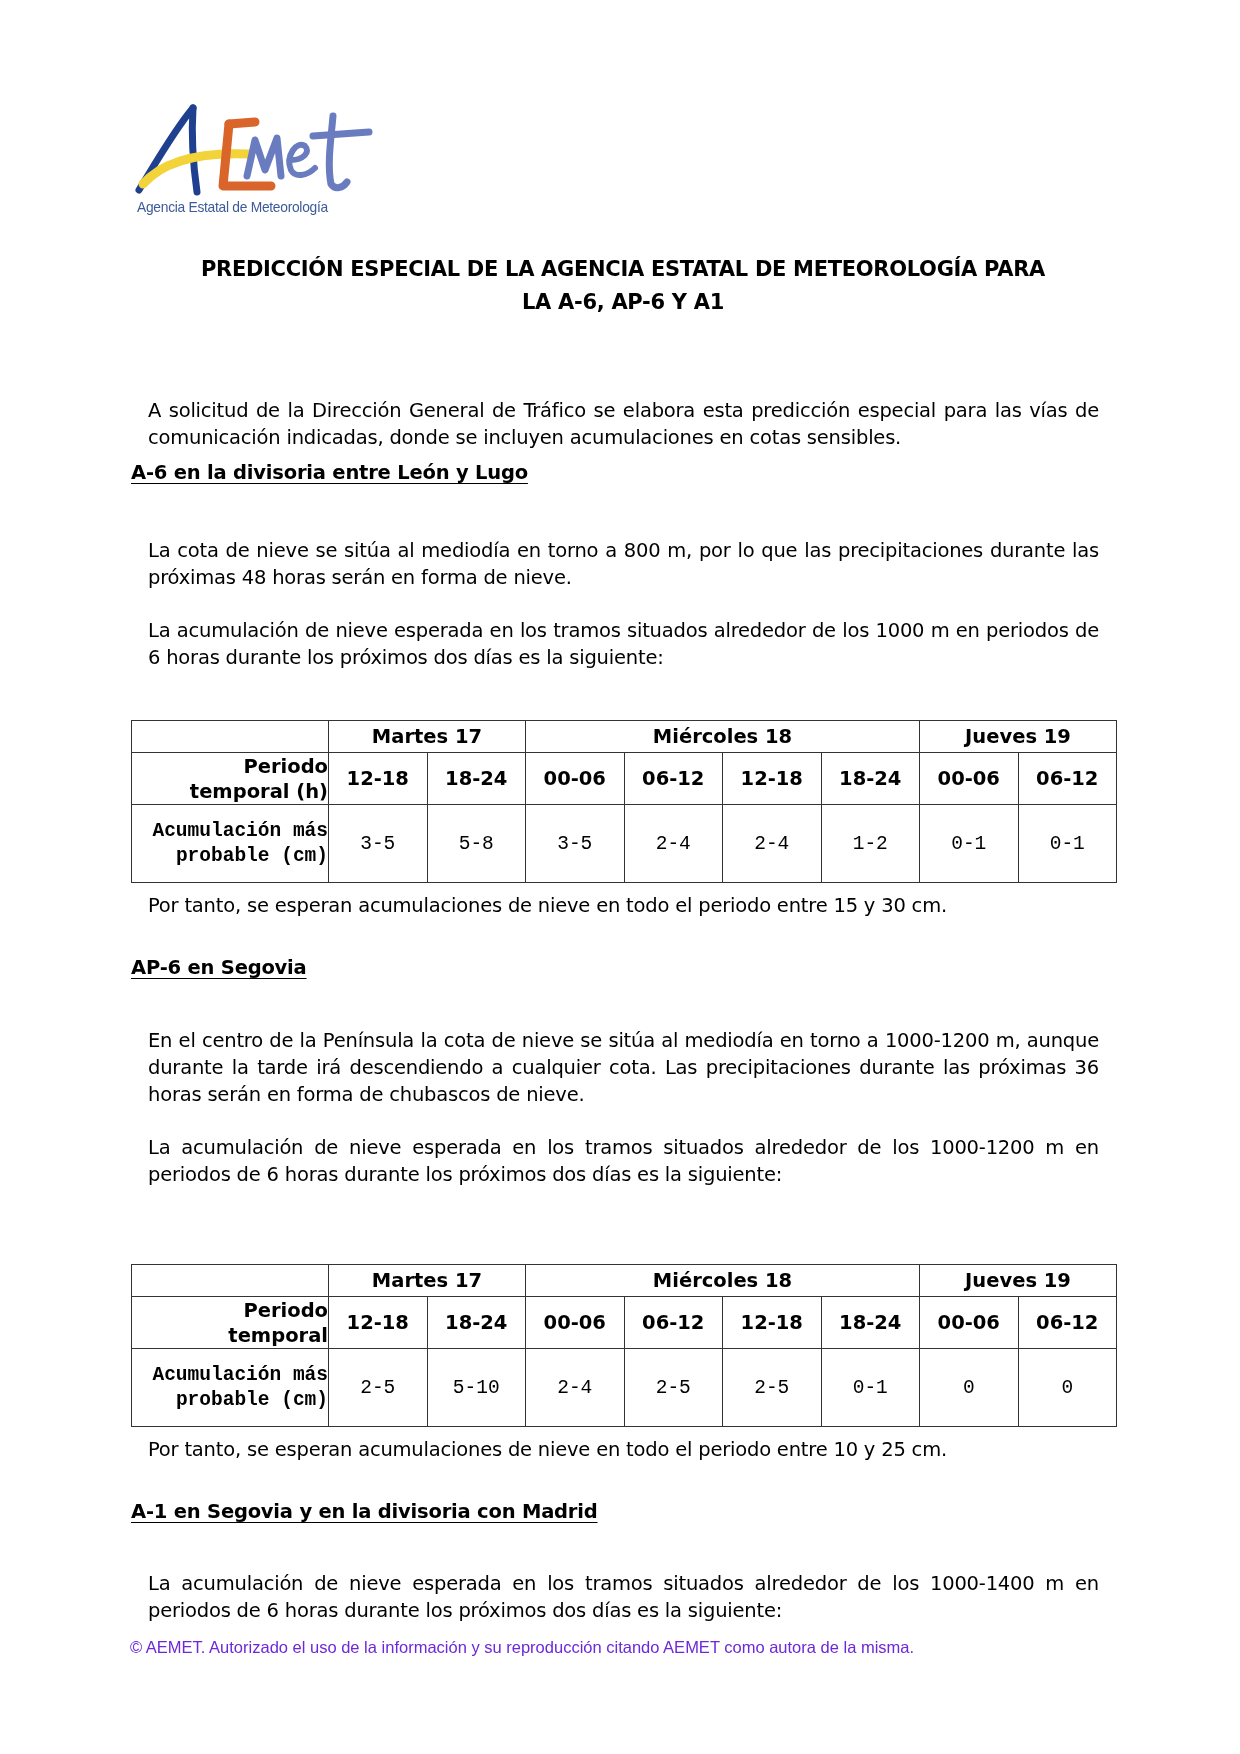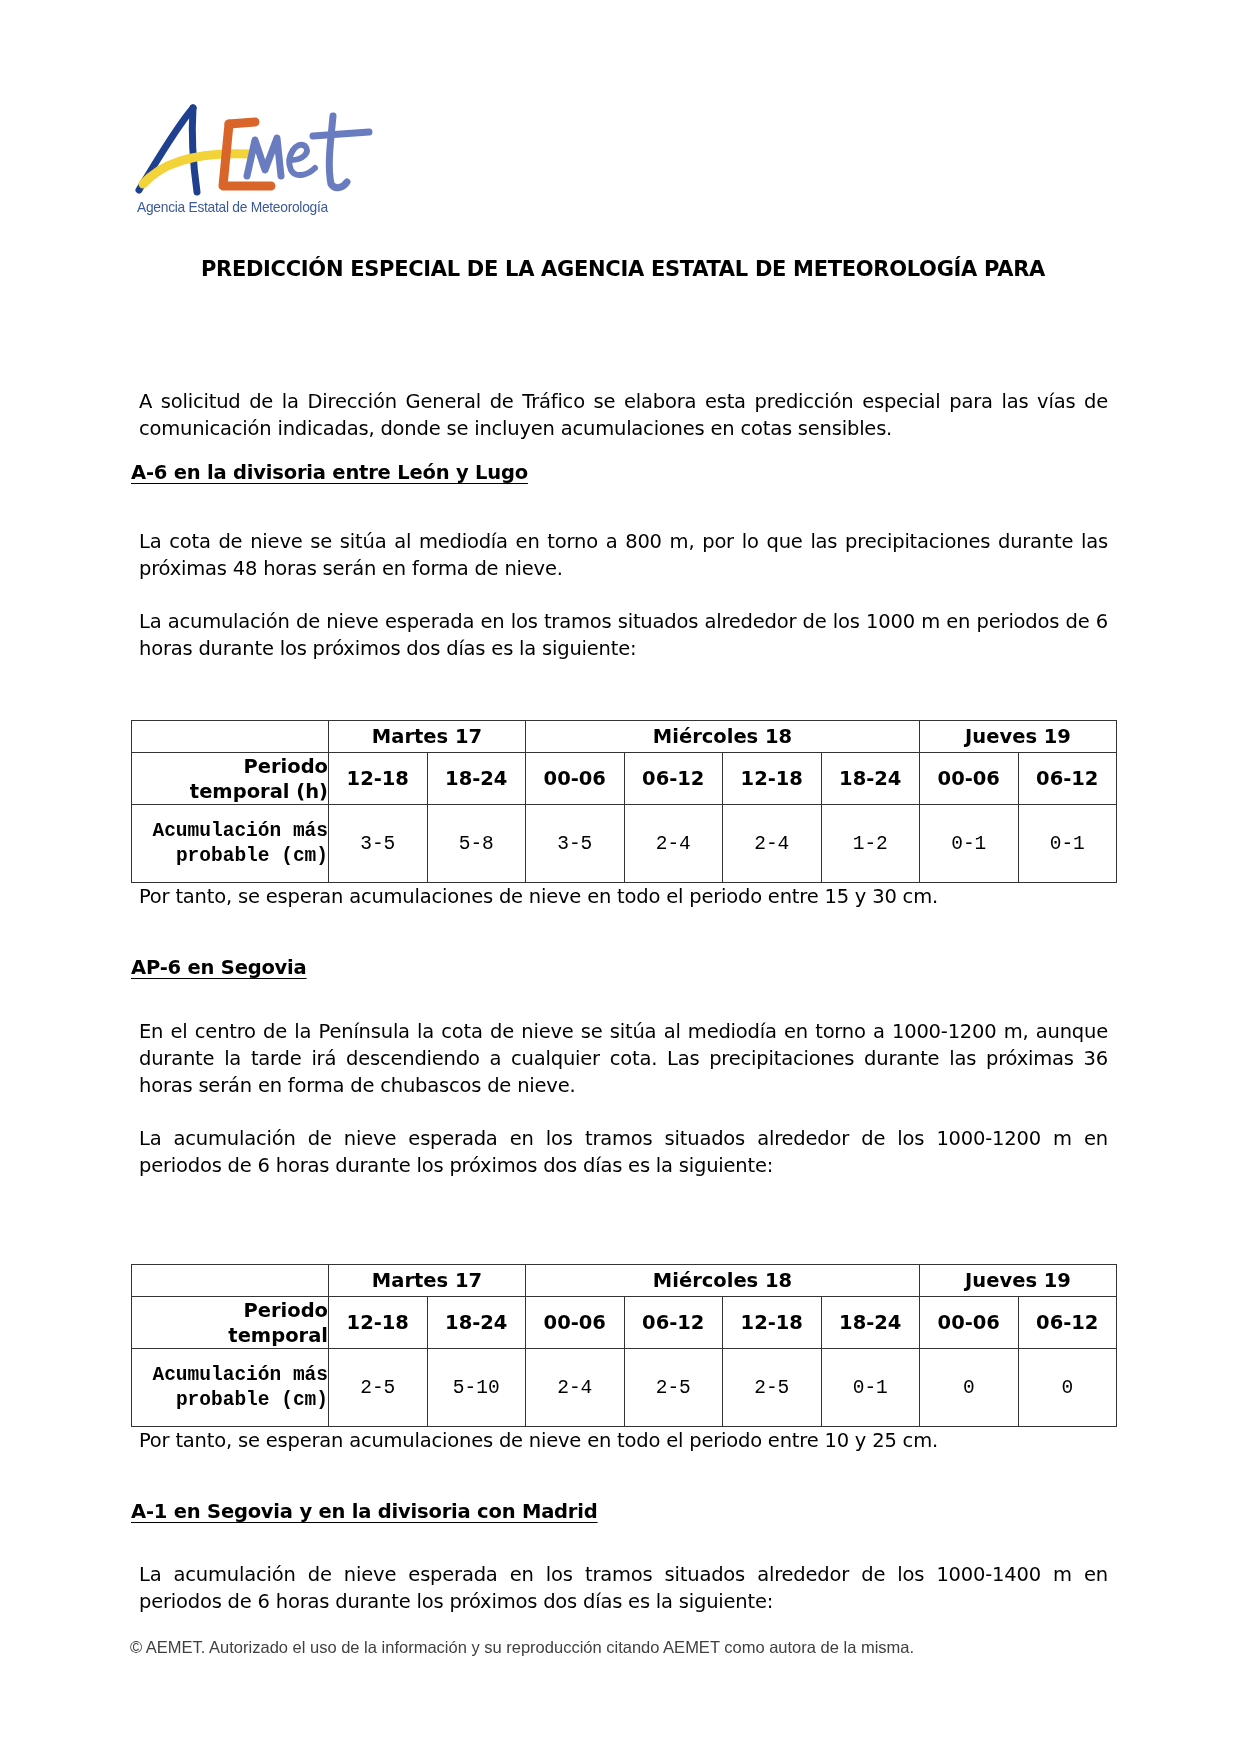--- a/index.html
+++ b/index.html
@@ -6,30 +6,30 @@
   body { width: 1240px; height: 1754px; position: relative; overflow: hidden;
          font-family: "DejaVu Sans", sans-serif; color: #000; }
   .abs { position: absolute; }
   #logo { left: 135px; top: 104px; width: 245px; height: 118px; }
   #logo svg { display: block; }
   .logo-sub { position: absolute; left: 2px; top: 94px; font-family: "Liberation Sans Narrow", "Liberation Sans", sans-serif;
               font-size: 15px; color: #3d5a99; letter-spacing: -0.3px; transform: scaleX(0.92); transform-origin: left; white-space: nowrap; }
   .title { left: 130px; width: 986px; text-align: center; font-weight: bold; font-size: 21px; line-height: 33px;
            letter-spacing: -0.3px; }
   .para { left: 131px; width: 985px; font-size: 19.5px; line-height: 27px; text-align: justify; letter-spacing: -0.2px; }
-  .para p { margin: 8px; }
+  .para p { margin: 17px; }
   .heading { left: 131px; font-size: 19.5px; font-weight: bold; text-decoration: underline; text-underline-offset: 4px;
              letter-spacing: -0.2px; white-space: nowrap; }
   table.snow { position: absolute; left: 131px; width: 986px; border-collapse: collapse; table-layout: fixed; margin-top: 40px; }
   table.snow td { border: 1.5px solid #333; text-align: center; font-size: 19.5px; padding: 0; }
   table.snow td.rowlabel { text-align: right; font-weight: bold; padding-left: 11px; line-height: 25px; }
   table.snow tr.days td { font-weight: bold; height: 31px; }
   table.snow tr.periods td { font-weight: bold; height: 51px; }
   table.snow tr.accum td { height: 77px; font-family: Liberation Mono, monospace; }
-  .footer { left: 130px; top: 1638px; font-family: "Liberation Sans", sans-serif; font-size: 16.5px; color: #404040; white-space: nowrap; }
+  .footer { left: 130px; top: 1638px; font-family: "Liberation Sans", sans-serif; font-size: 16.5px; color: #6d28d9; white-space: nowrap; }
 </style>
 </head>
 <body>
 
 <div id="logo" class="abs">
   <svg width="245" height="95" viewBox="0 0 245 95">
 
     <path d="M4 86 C 20 60, 40 25, 58 4" stroke="#1f3f8f" stroke-width="7" fill="none" stroke-linecap="round"></path>
     <path d="M58 4 C 56 35, 58 60, 62 88" stroke="#1f3f8f" stroke-width="7" fill="none" stroke-linecap="round"></path>
 
@@ -41,20 +41,21 @@
     <path d="M112 72 L 120 36 L 130 66 L 142 34 L 146 72" stroke="#6a7cc0" stroke-width="7" fill="none" stroke-linecap="round" stroke-linejoin="round"></path>
     <path d="M156 56 C 168 56, 176 48, 170 42 C 162 36, 150 52, 156 66 C 160 74, 172 72, 180 64" stroke="#6a7cc0" stroke-width="6" fill="none" stroke-linecap="round"></path>
     <path d="M198 12 C 196 35, 192 60, 196 80 C 200 86, 208 84, 212 78" stroke="#6a7cc0" stroke-width="7" fill="none" stroke-linecap="round"></path>
     <path d="M178 32 L 234 28" stroke="#6a7cc0" stroke-width="7" fill="none" stroke-linecap="round"></path>
   </svg>
   <div class="logo-sub">Agencia Estatal de Meteorología</div>
 </div>
 
 <div class="abs title" style="top:253px;">
   <div>PREDICCIÓN ESPECIAL DE LA AGENCIA ESTATAL DE METEOROLOGÍA PARA</div>
+  <div>LA A-6, AP-6 Y A1</div>
 </div>
 
 <div class="abs para" style="top:380px;">
   <p>A solicitud de la Dirección General de Tráfico se elabora esta predicción especial para las vías de comunicación indicadas, donde se incluyen acumulaciones en cotas sensibles.</p>
 </div>
 
 <div class="abs heading" style="top:461px;">A-6 en la divisoria entre León y Lugo</div>
 <div class="abs para" style="top:520px;">
   <p>La cota de nieve se sitúa al mediodía en torno a 800 m, por lo que las precipitaciones durante las próximas 48 horas serán en forma de nieve.</p>
 </div>

